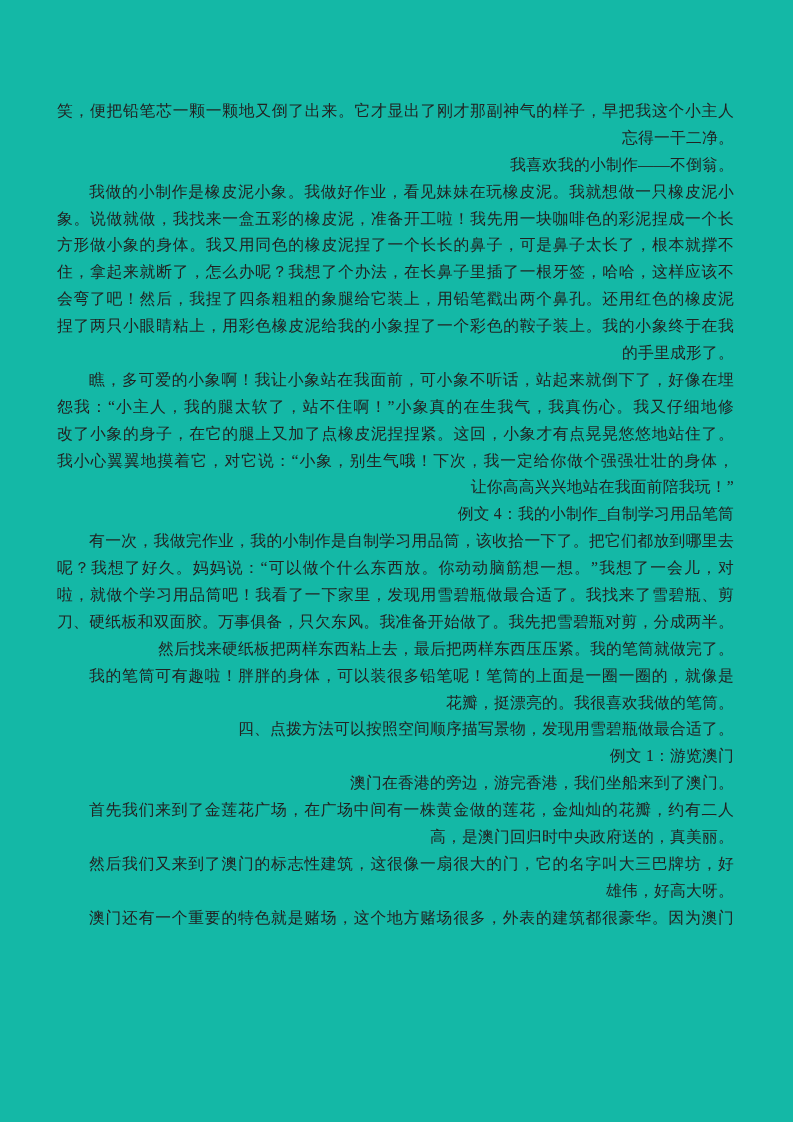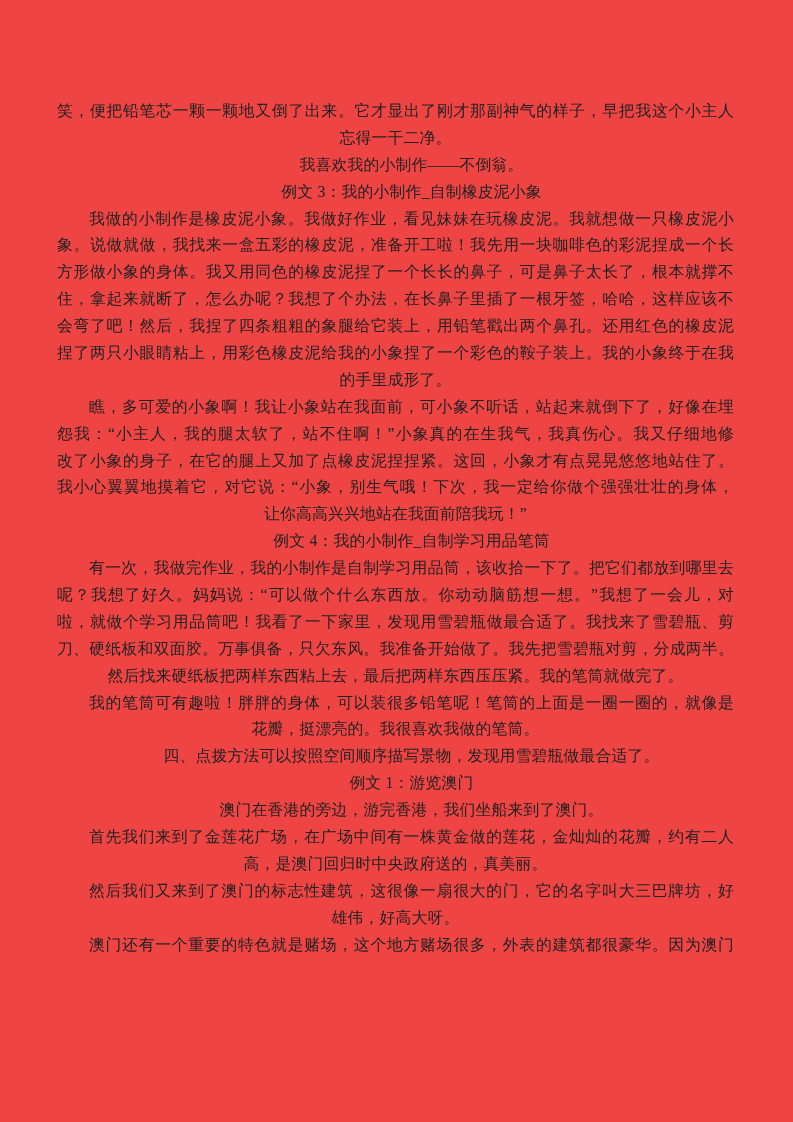--- a/index.html
+++ b/index.html
@@ -7,53 +7,52 @@
   body {
     width: 793px;
     height: 1122px;
     position: relative;
     font-family: "Liberation Serif", "DejaVu Serif", serif;
     overflow: hidden;
   }
   .page {
     position: absolute;
     inset: 0;
-    background: #ef4444;
+    background: #14b8a6;
   }
   .text-block {
     position: absolute;
     left: 57px;
     top: 98px;
     width: 677px;
     color: #222222;
     font-size: 15.8px;
     letter-spacing: 0.2px;
   }
   .line {
     height: 26.9px;
     line-height: 26.9px;
-    text-align: center;
+    text-align: right;
     overflow: hidden;
   }
   .line.indent { padding-left: 32px; }
   .line.fill {
     text-align: justify;
     text-align-last: justify;
   }
 </style>
 </head>
 <body>
 
 <div class="page">
   <div class="text-block" id="lines-container" style="color: rgb(34, 34, 34);">
 
   <div class="line fill">笑，便把铅笔芯一颗一颗地又倒了出来。它才显出了刚才那副神气的样子，早把我这个小主人</div>
       <div class="line">忘得一干二净。</div>
       <div class="line indent">我喜欢我的小制作——不倒翁。</div>
-      <div class="line indent">例文 3：我的小制作_自制橡皮泥小象</div>
       <div class="line indent fill">我做的小制作是橡皮泥小象。我做好作业，看见妹妹在玩橡皮泥。我就想做一只橡皮泥小</div>
       <div class="line fill">象。说做就做，我找来一盒五彩的橡皮泥，准备开工啦！我先用一块咖啡色的彩泥捏成一个长</div>
       <div class="line fill">方形做小象的身体。我又用同色的橡皮泥捏了一个长长的鼻子，可是鼻子太长了，根本就撑不</div>
       <div class="line fill">住，拿起来就断了，怎么办呢？我想了个办法，在长鼻子里插了一根牙签，哈哈，这样应该不</div>
       <div class="line fill">会弯了吧！然后，我捏了四条粗粗的象腿给它装上，用铅笔戳出两个鼻孔。还用红色的橡皮泥</div>
       <div class="line fill">捏了两只小眼睛粘上，用彩色橡皮泥给我的小象捏了一个彩色的鞍子装上。我的小象终于在我</div>
       <div class="line">的手里成形了。</div>
       <div class="line indent fill">瞧，多可爱的小象啊！我让小象站在我面前，可小象不听话，站起来就倒下了，好像在埋</div>
       <div class="line fill">怨我：“小主人，我的腿太软了，站不住啊！”小象真的在生我气，我真伤心。我又仔细地修</div>
       <div class="line fill">改了小象的身子，在它的腿上又加了点橡皮泥捏捏紧。这回，小象才有点晃晃悠悠地站住了。</div>

